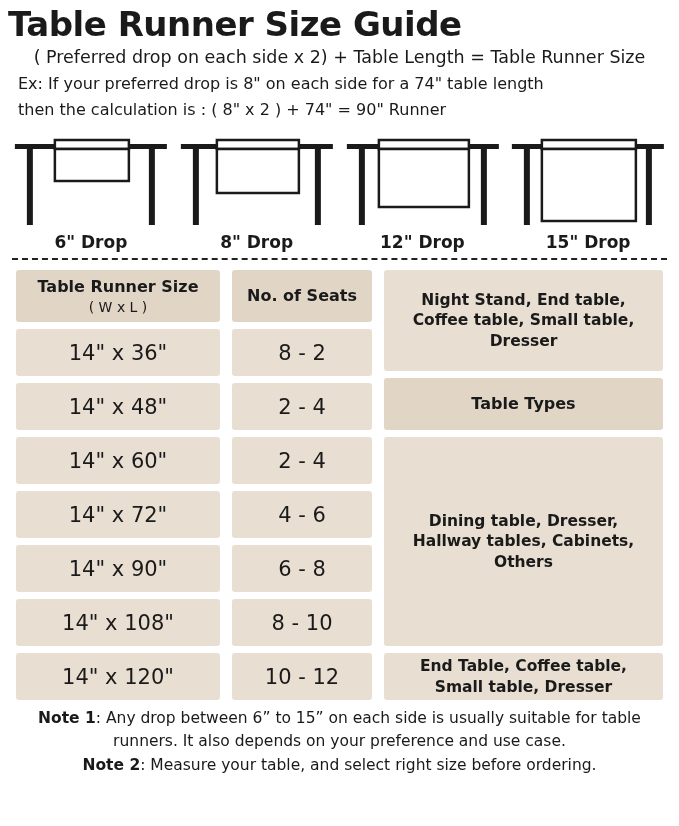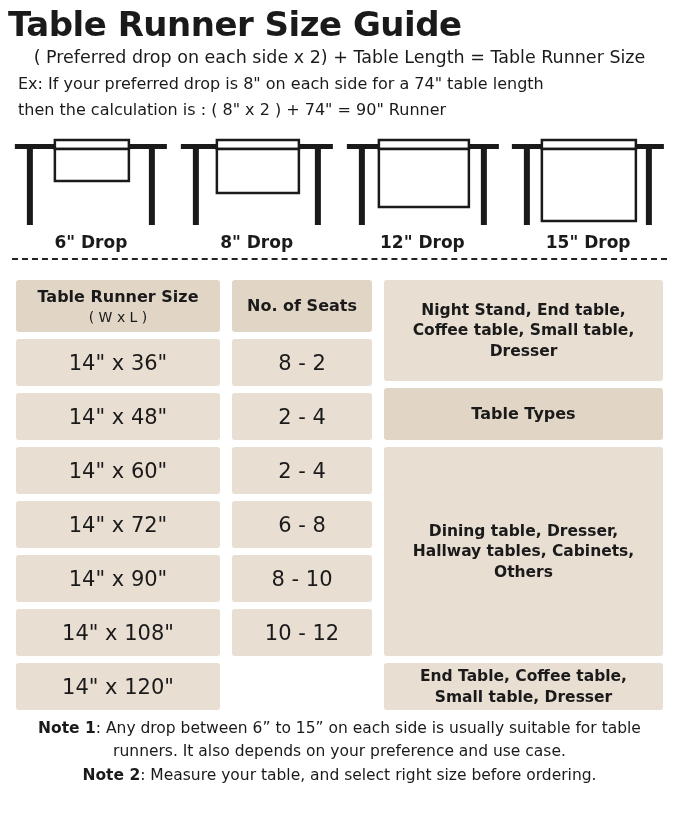--- a/index.html
+++ b/index.html
@@ -72,21 +72,21 @@
     font-size: 17px;
     font-weight: 700;
   }
   .dashes {
     border-bottom: 2px dashed #222;
     margin: 6px 4px 0 4px;
   }
 
   
   .table {
-    margin-top: 10px;
+    margin-top: 0;
     display: flex;
     gap: 12px;
     padding: 0 8px;
   }
   .col-size { width: 204px; }
   .col-seats { width: 140px; }
   .col-types { flex: 1; }
 
   .cell {
     background: #e8ded2;
@@ -218,20 +218,21 @@
       <div class="cell size-cell">14" x 90"</div>
       <div class="cell size-cell">14" x 108"</div>
       <div class="cell size-cell">14" x 120"</div>
     </div>
 
     <div class="col-seats">
       <div class="cell head-cell">No. of Seats</div>
       <div class="cell seats-cell">8 - 2</div>
       <div class="cell seats-cell">2 - 4</div>
       <div class="cell seats-cell">2 - 4</div>
+      <div class="cell seats-cell">4 - 6</div>
       <div class="cell seats-cell">6 - 8</div>
       <div class="cell seats-cell">8 - 10</div>
       <div class="cell seats-cell">10 - 12</div>
     </div>
 
     <div class="col-types">
       <div class="cell types-cell" style="height:101px;">Night Stand, End table, Coffee table, Small table, Dresser</div>
       <div class="cell head-cell">Table Types</div>
       <div class="cell types-cell" style="height:209px;">Dining table, Dresser, Hallway tables, Cabinets, Others</div>
       <div class="cell types-cell" style="height:47px;">End Table, Coffee table, Small table, Dresser</div>

